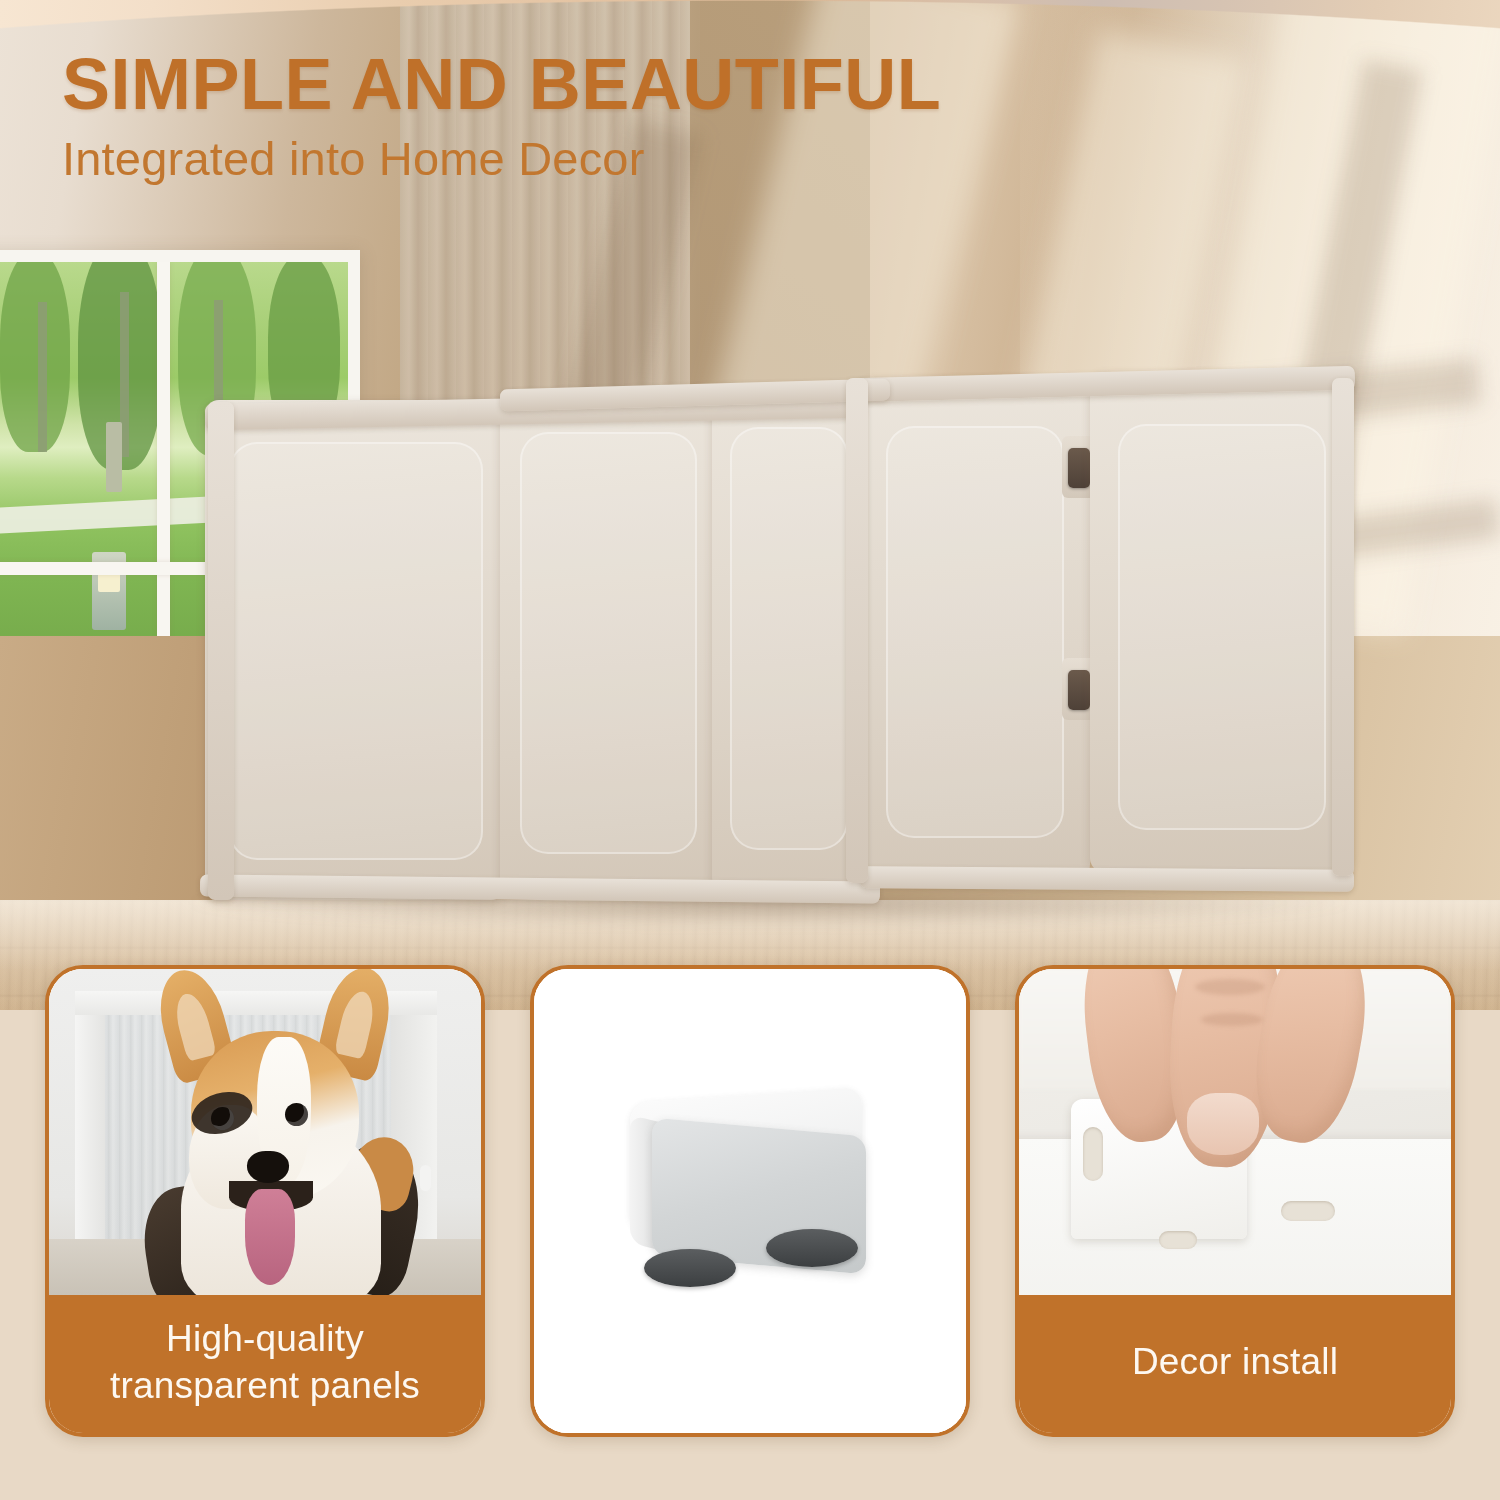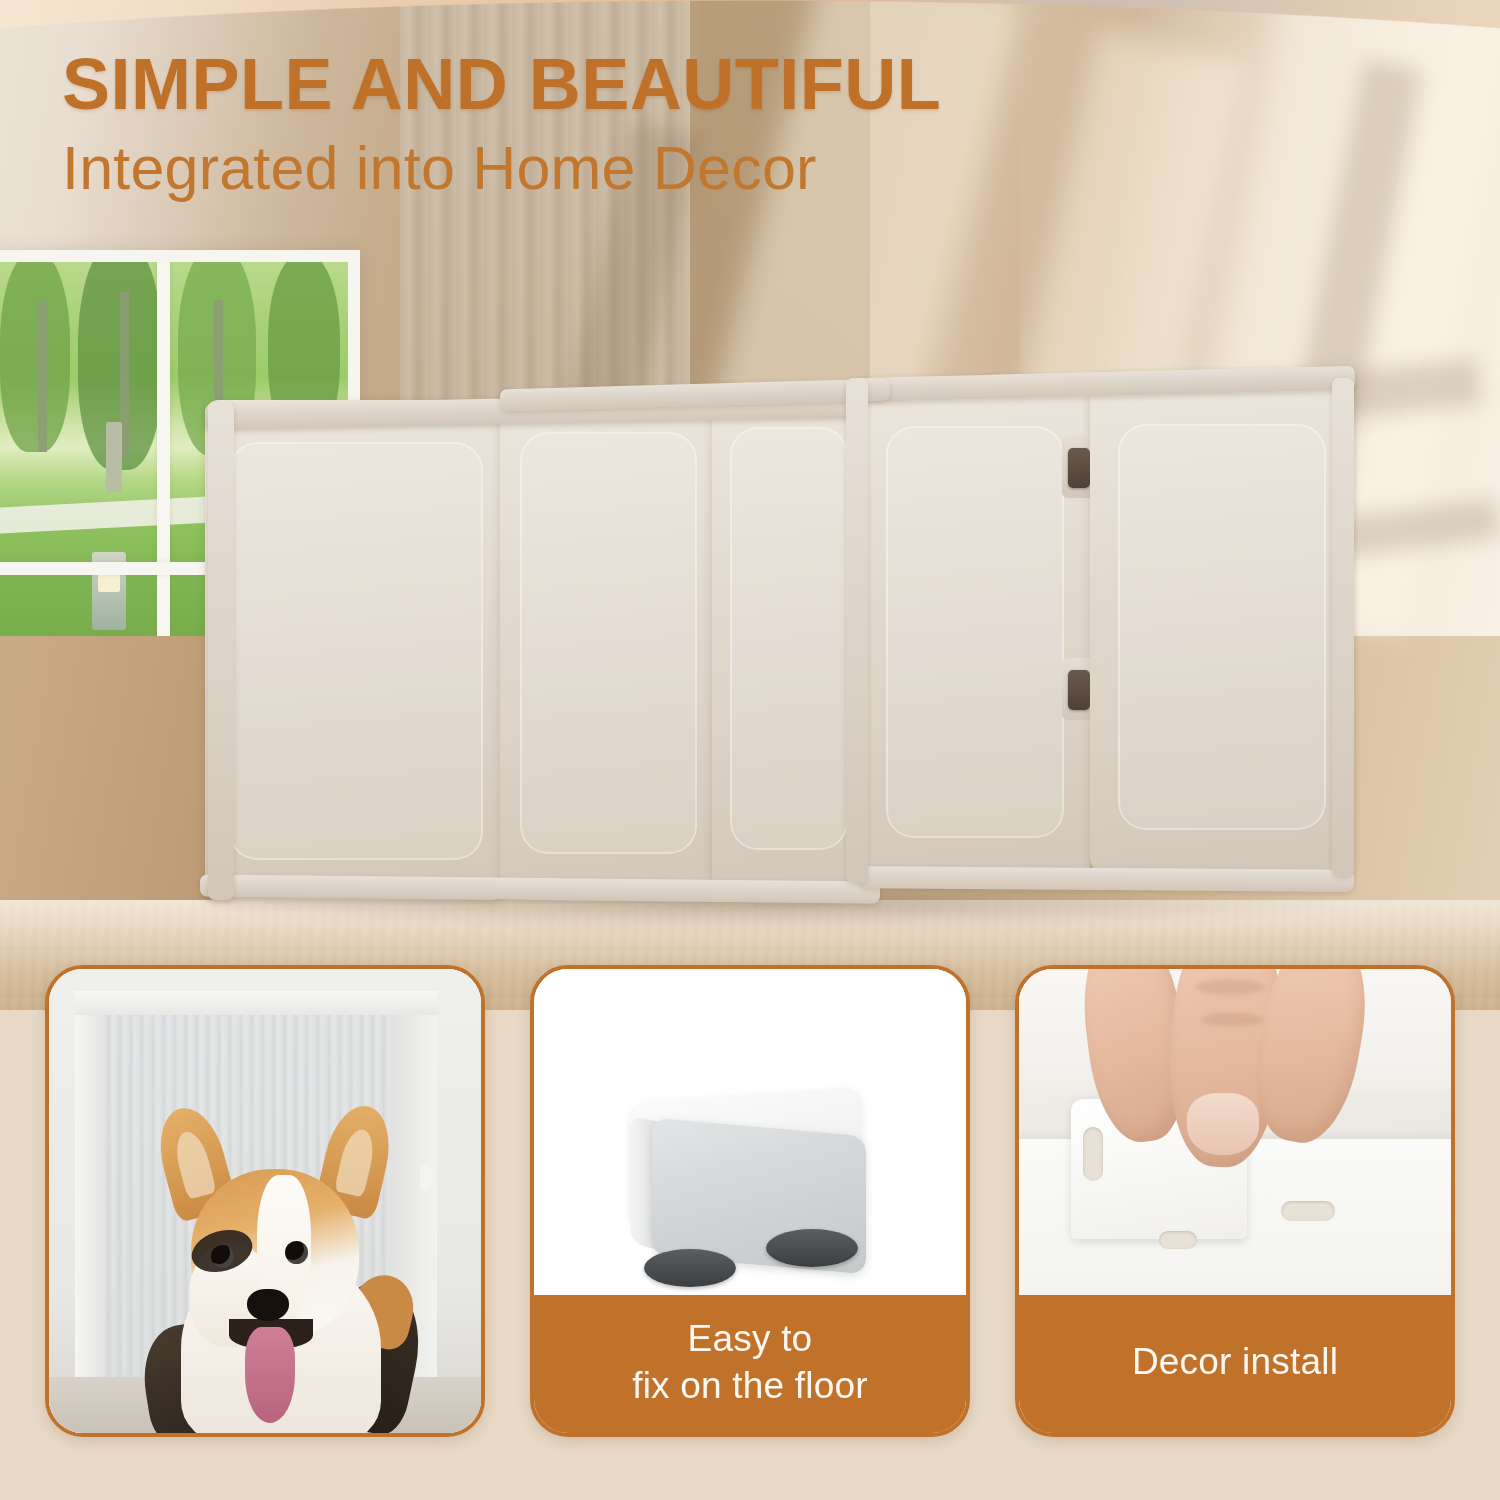--- a/index.html
+++ b/index.html
@@ -40,21 +40,21 @@
   .title-main {
     font-size:72px;
     font-weight:bold;
     letter-spacing:0.5px;
     color:#bf7029;
     line-height:1.02;
     text-shadow:0 2px 3px rgba(140,80,30,.18);
     white-space:nowrap;
   }
   .title-sub {
-    font-size:61px;
+    font-size:47px;
     font-weight:normal;
     color:#c2772f;
     line-height:1.25;
     margin-top:9px;
     letter-spacing:0.2px;
     white-space:nowrap;
   }
 
   
   .hero {
@@ -590,35 +590,35 @@
           <div class="dog-cheek-l"></div>
           <div class="dog-blaze"></div>
           <div class="mask-dark"></div>
           <div class="eye eye-l"></div>
           <div class="eye eye-r"></div>
           <div class="mouth"></div>
           <div class="tongue"></div>
           <div class="nose"></div>
         </div>
       </div>
+      <div class="card-caption cap-2line">High-quality
+transparent panels</div>
     </div>
 
     <div class="card">
       <div class="card-media">
         <div class="c2-bg"></div>
         <div class="bracket">
           <div class="br-back"></div>
           <div class="br-side"></div>
           <div class="br-front"></div>
           <div class="foot foot-l"></div>
           <div class="foot foot-r"></div>
         </div>
       </div>
-      <div class="card-caption cap-2line">Easy to
-fix on the floor</div>
     </div>
 
     <div class="card">
       <div class="card-media">
         <div class="c3-bg"></div>
         <div class="c3-blur-top"></div>
         <div class="c3-body"></div>
         <div class="c3-clip"></div>
         <div class="c3-slot c3-slot1"></div>
         <div class="c3-slot c3-slot2"></div>

